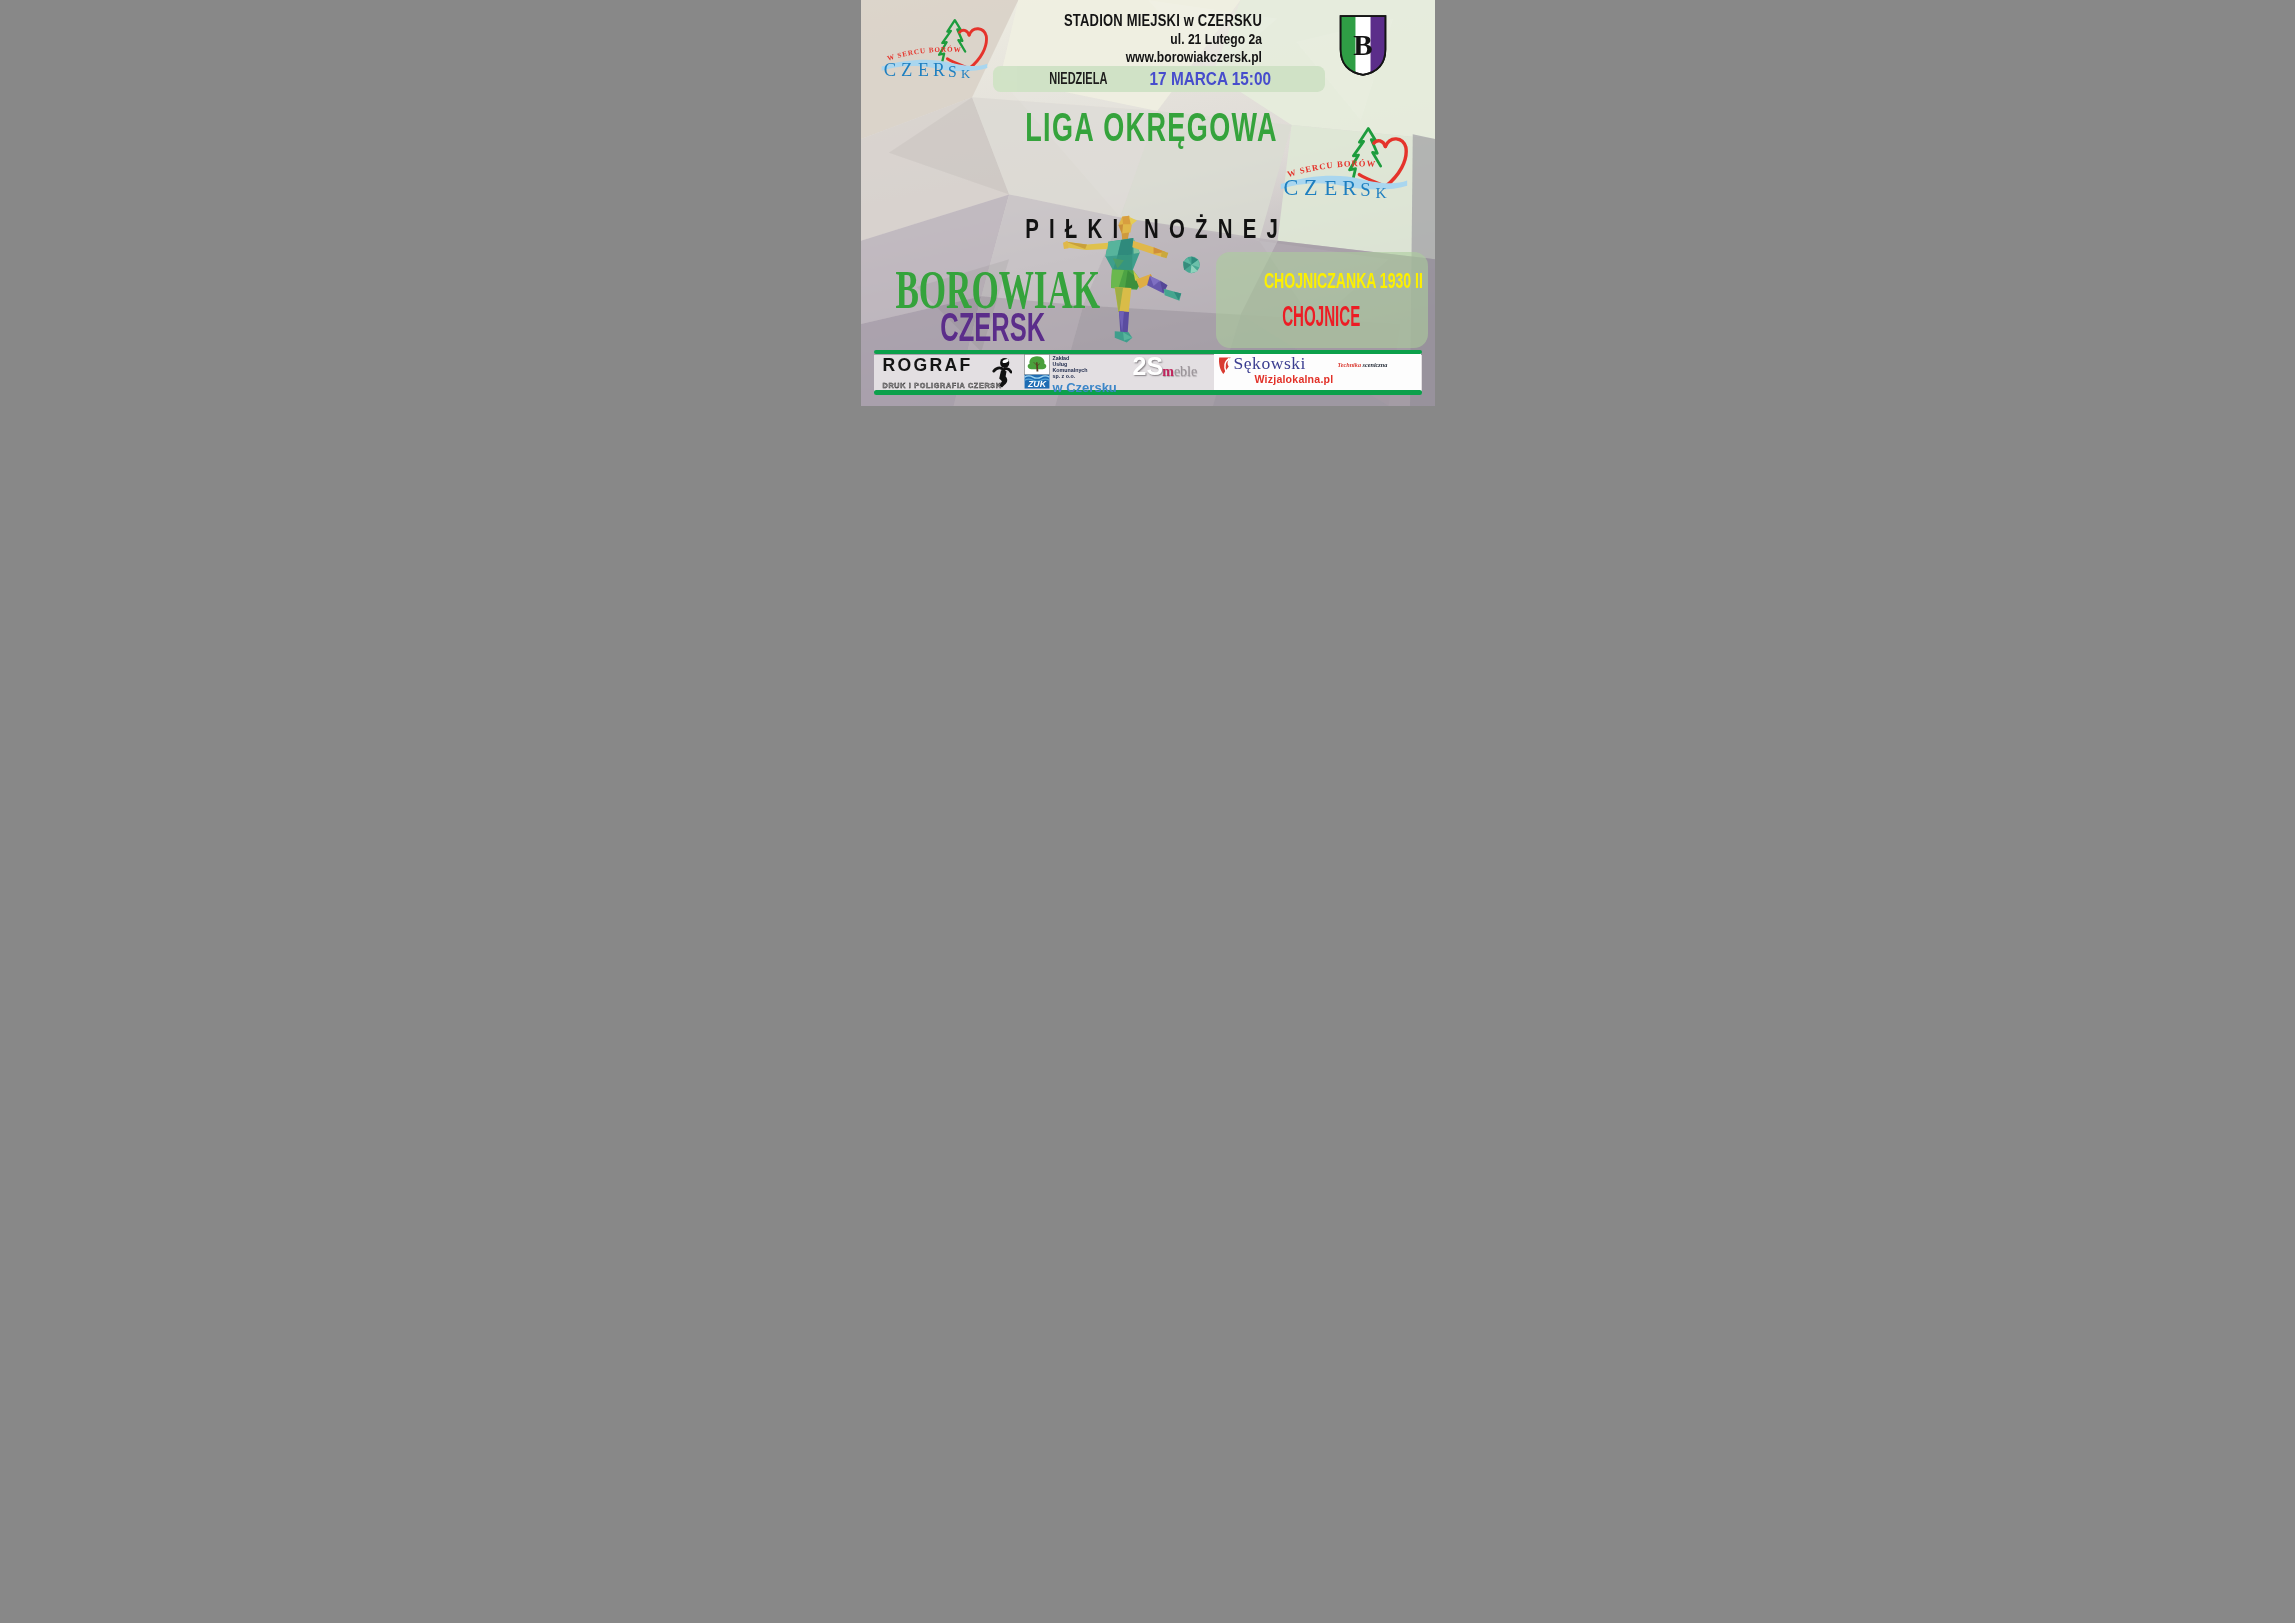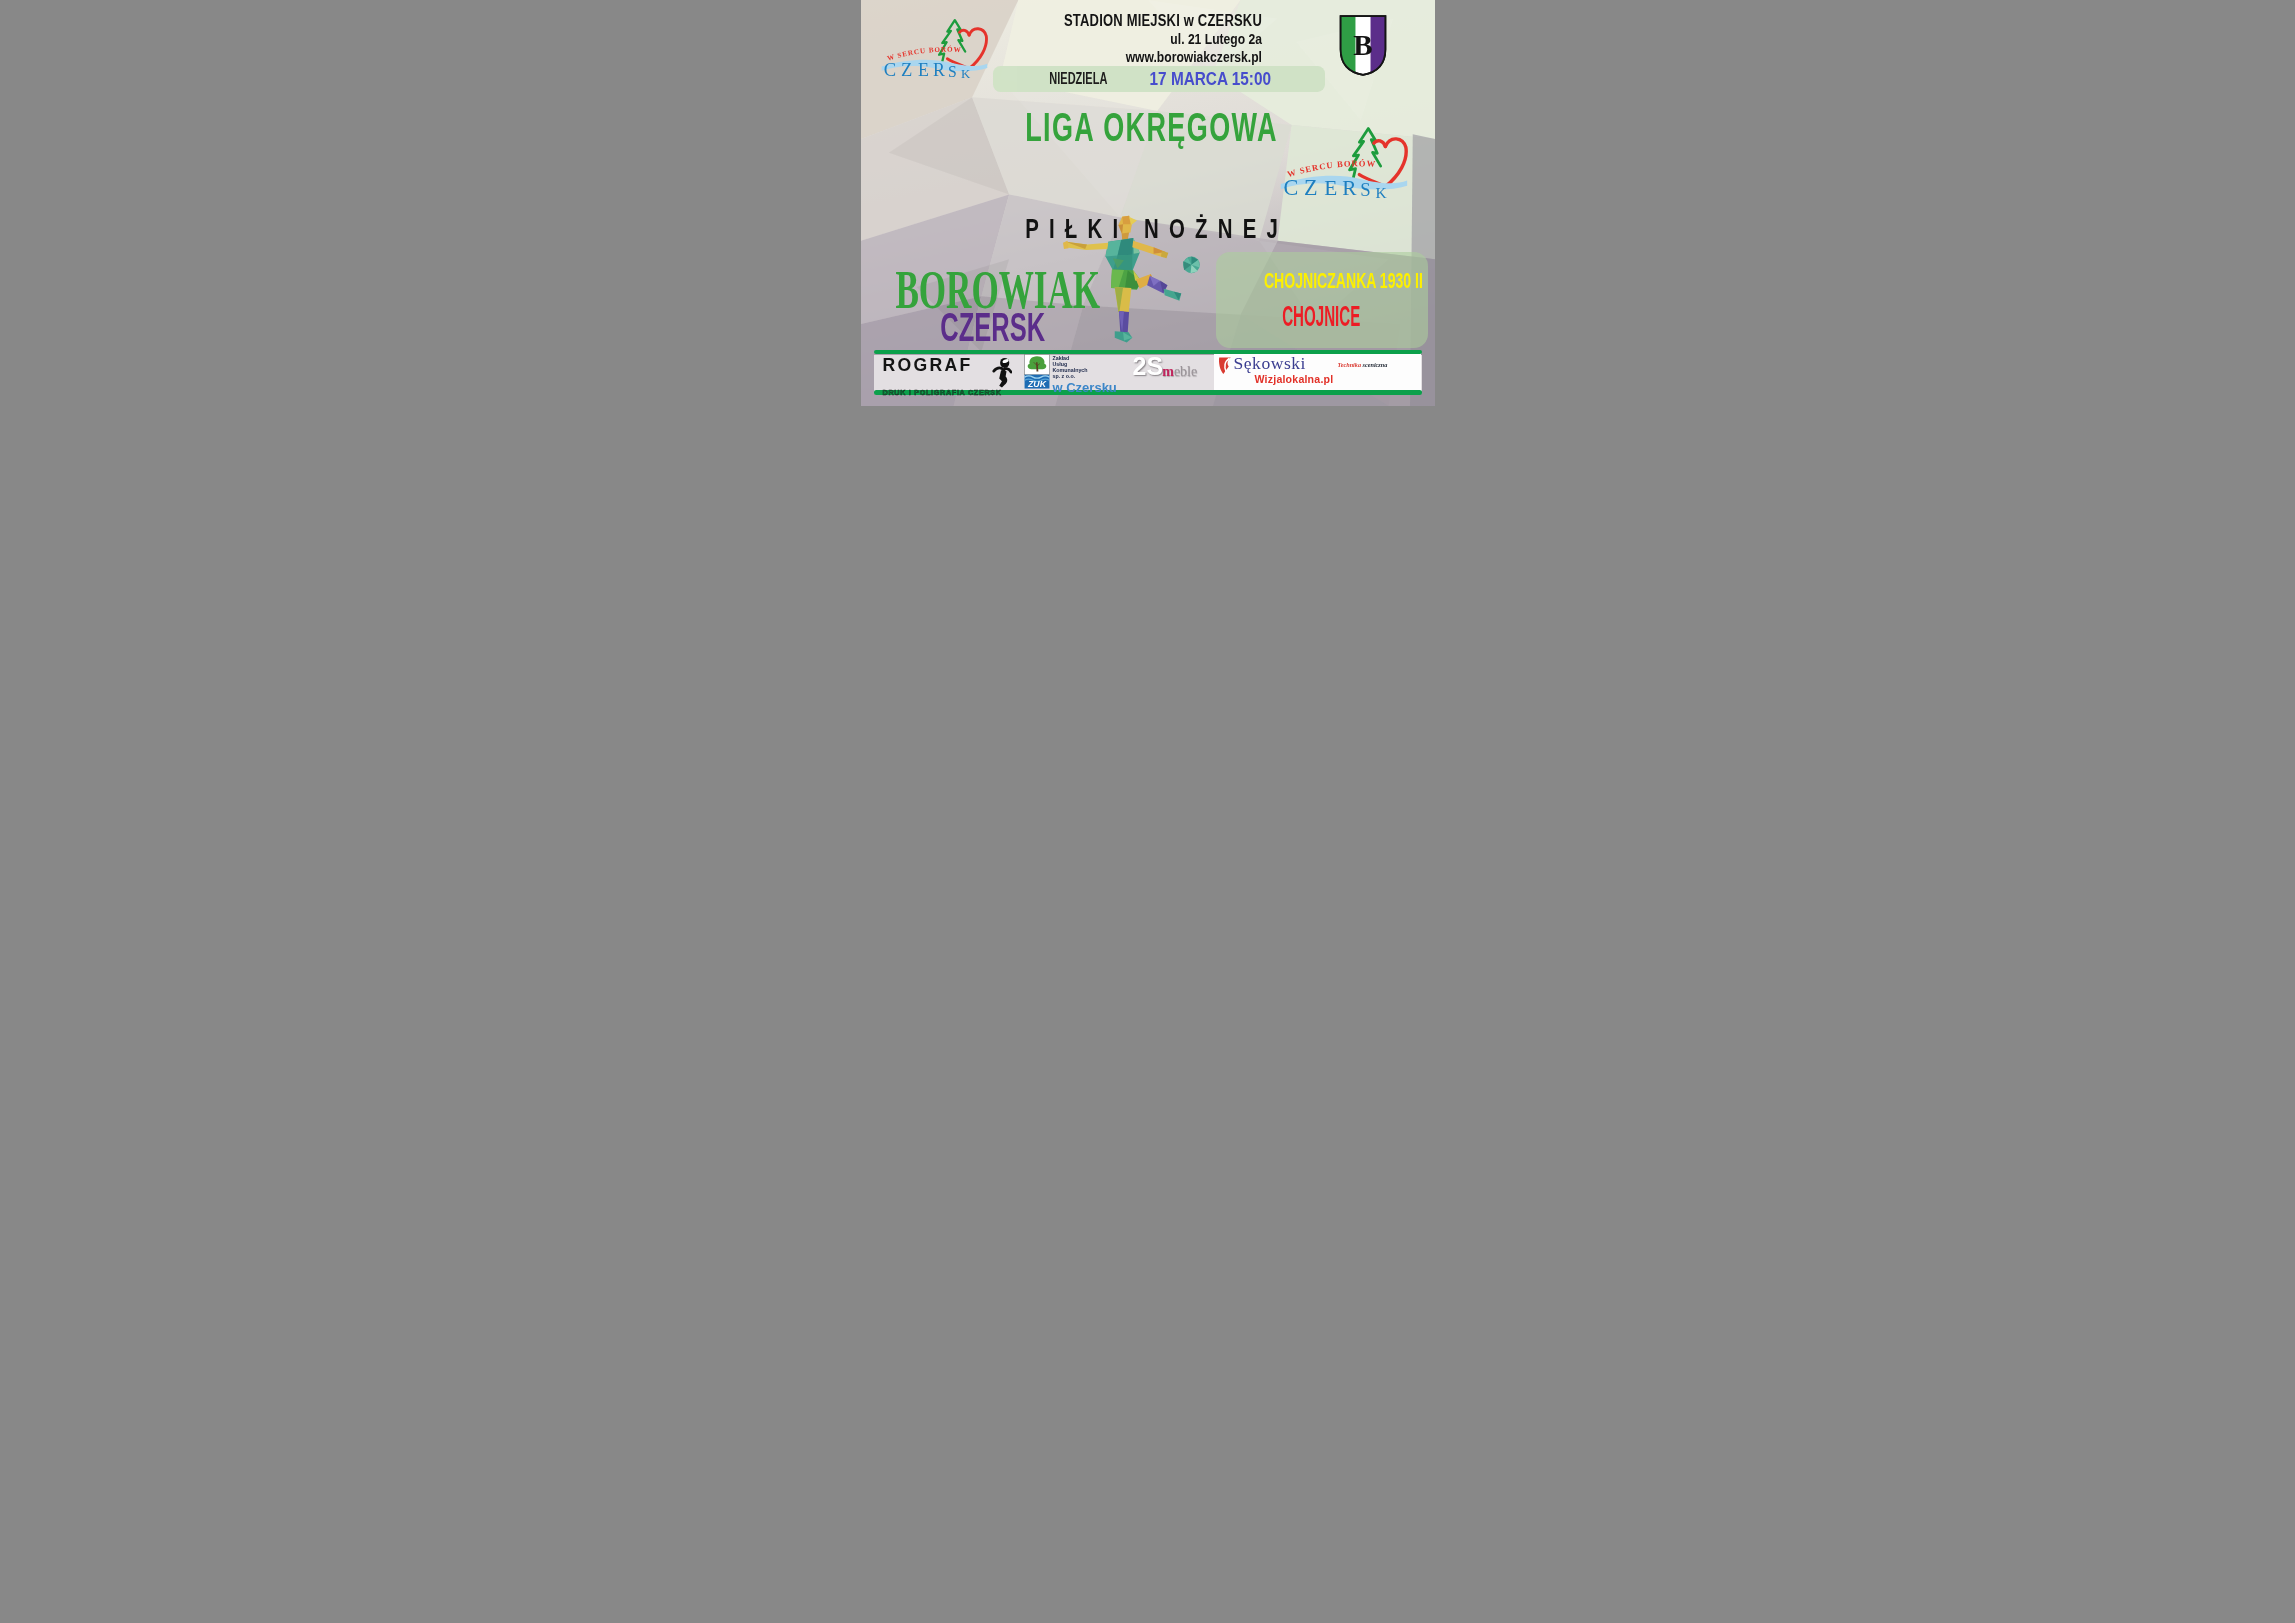--- a/index.html
+++ b/index.html
@@ -51,21 +51,21 @@
   .awayCity .sc{font-size:21px;font-weight:bold;color:var(--c-red,#ed1c24);transform:scale(.72,1.4);}
 
   
   .barTop{left:13.4px;top:350px;width:548px;height:4.2px;border-radius:2.3px;background:var(--c-bar_green,#0ca04b);z-index:6;}
   .barBottom{left:13.4px;top:390px;width:548px;height:4.6px;border-radius:2.3px;background:var(--c-bar_green,#0ca04b);z-index:6;}
   .strip{left:13.4px;top:355px;width:548px;height:36px;background:#e3dfe2;z-index:4;}
   .sekPanel{left:353px;top:352px;width:207px;height:41px;background:#fdfdfd;z-index:5;}
 
   .rograf{left:22px;top:357px;z-index:7;color:#141414;}
   .rograf .name{font-size:17.6px;font-weight:bold;letter-spacing:2.3px;line-height:1;}
-  .rograf .tag{font-size:7.2px;font-weight:bold;letter-spacing:0.7px;margin-top:13px;
+  .rograf .tag{font-size:7.2px;font-weight:bold;letter-spacing:0.7px;margin-top:6px;
     color:rgba(25,25,25,.25);-webkit-text-stroke:0.4px #1a1a1a;}
   .rografFig{left:130px;top:357px;z-index:7;}
 
   .zukMark{left:163px;top:354px;z-index:7;}
   .zukText{left:192px;top:355px;z-index:7;color:#1c2749;font-weight:bold;font-size:5.3px;line-height:1.16;}
   .zukText .city{font-size:13px;color:#3c86c8;margin-top:0.9px;}
 
   .meble{left:272px;top:355px;z-index:7;display:flex;align-items:flex-end;}
   .meble .two{font-size:25px;font-weight:bold;line-height:.95;color:#fff;
     text-shadow:0.9px 1.4px 1.4px rgba(70,65,70,.6);}

